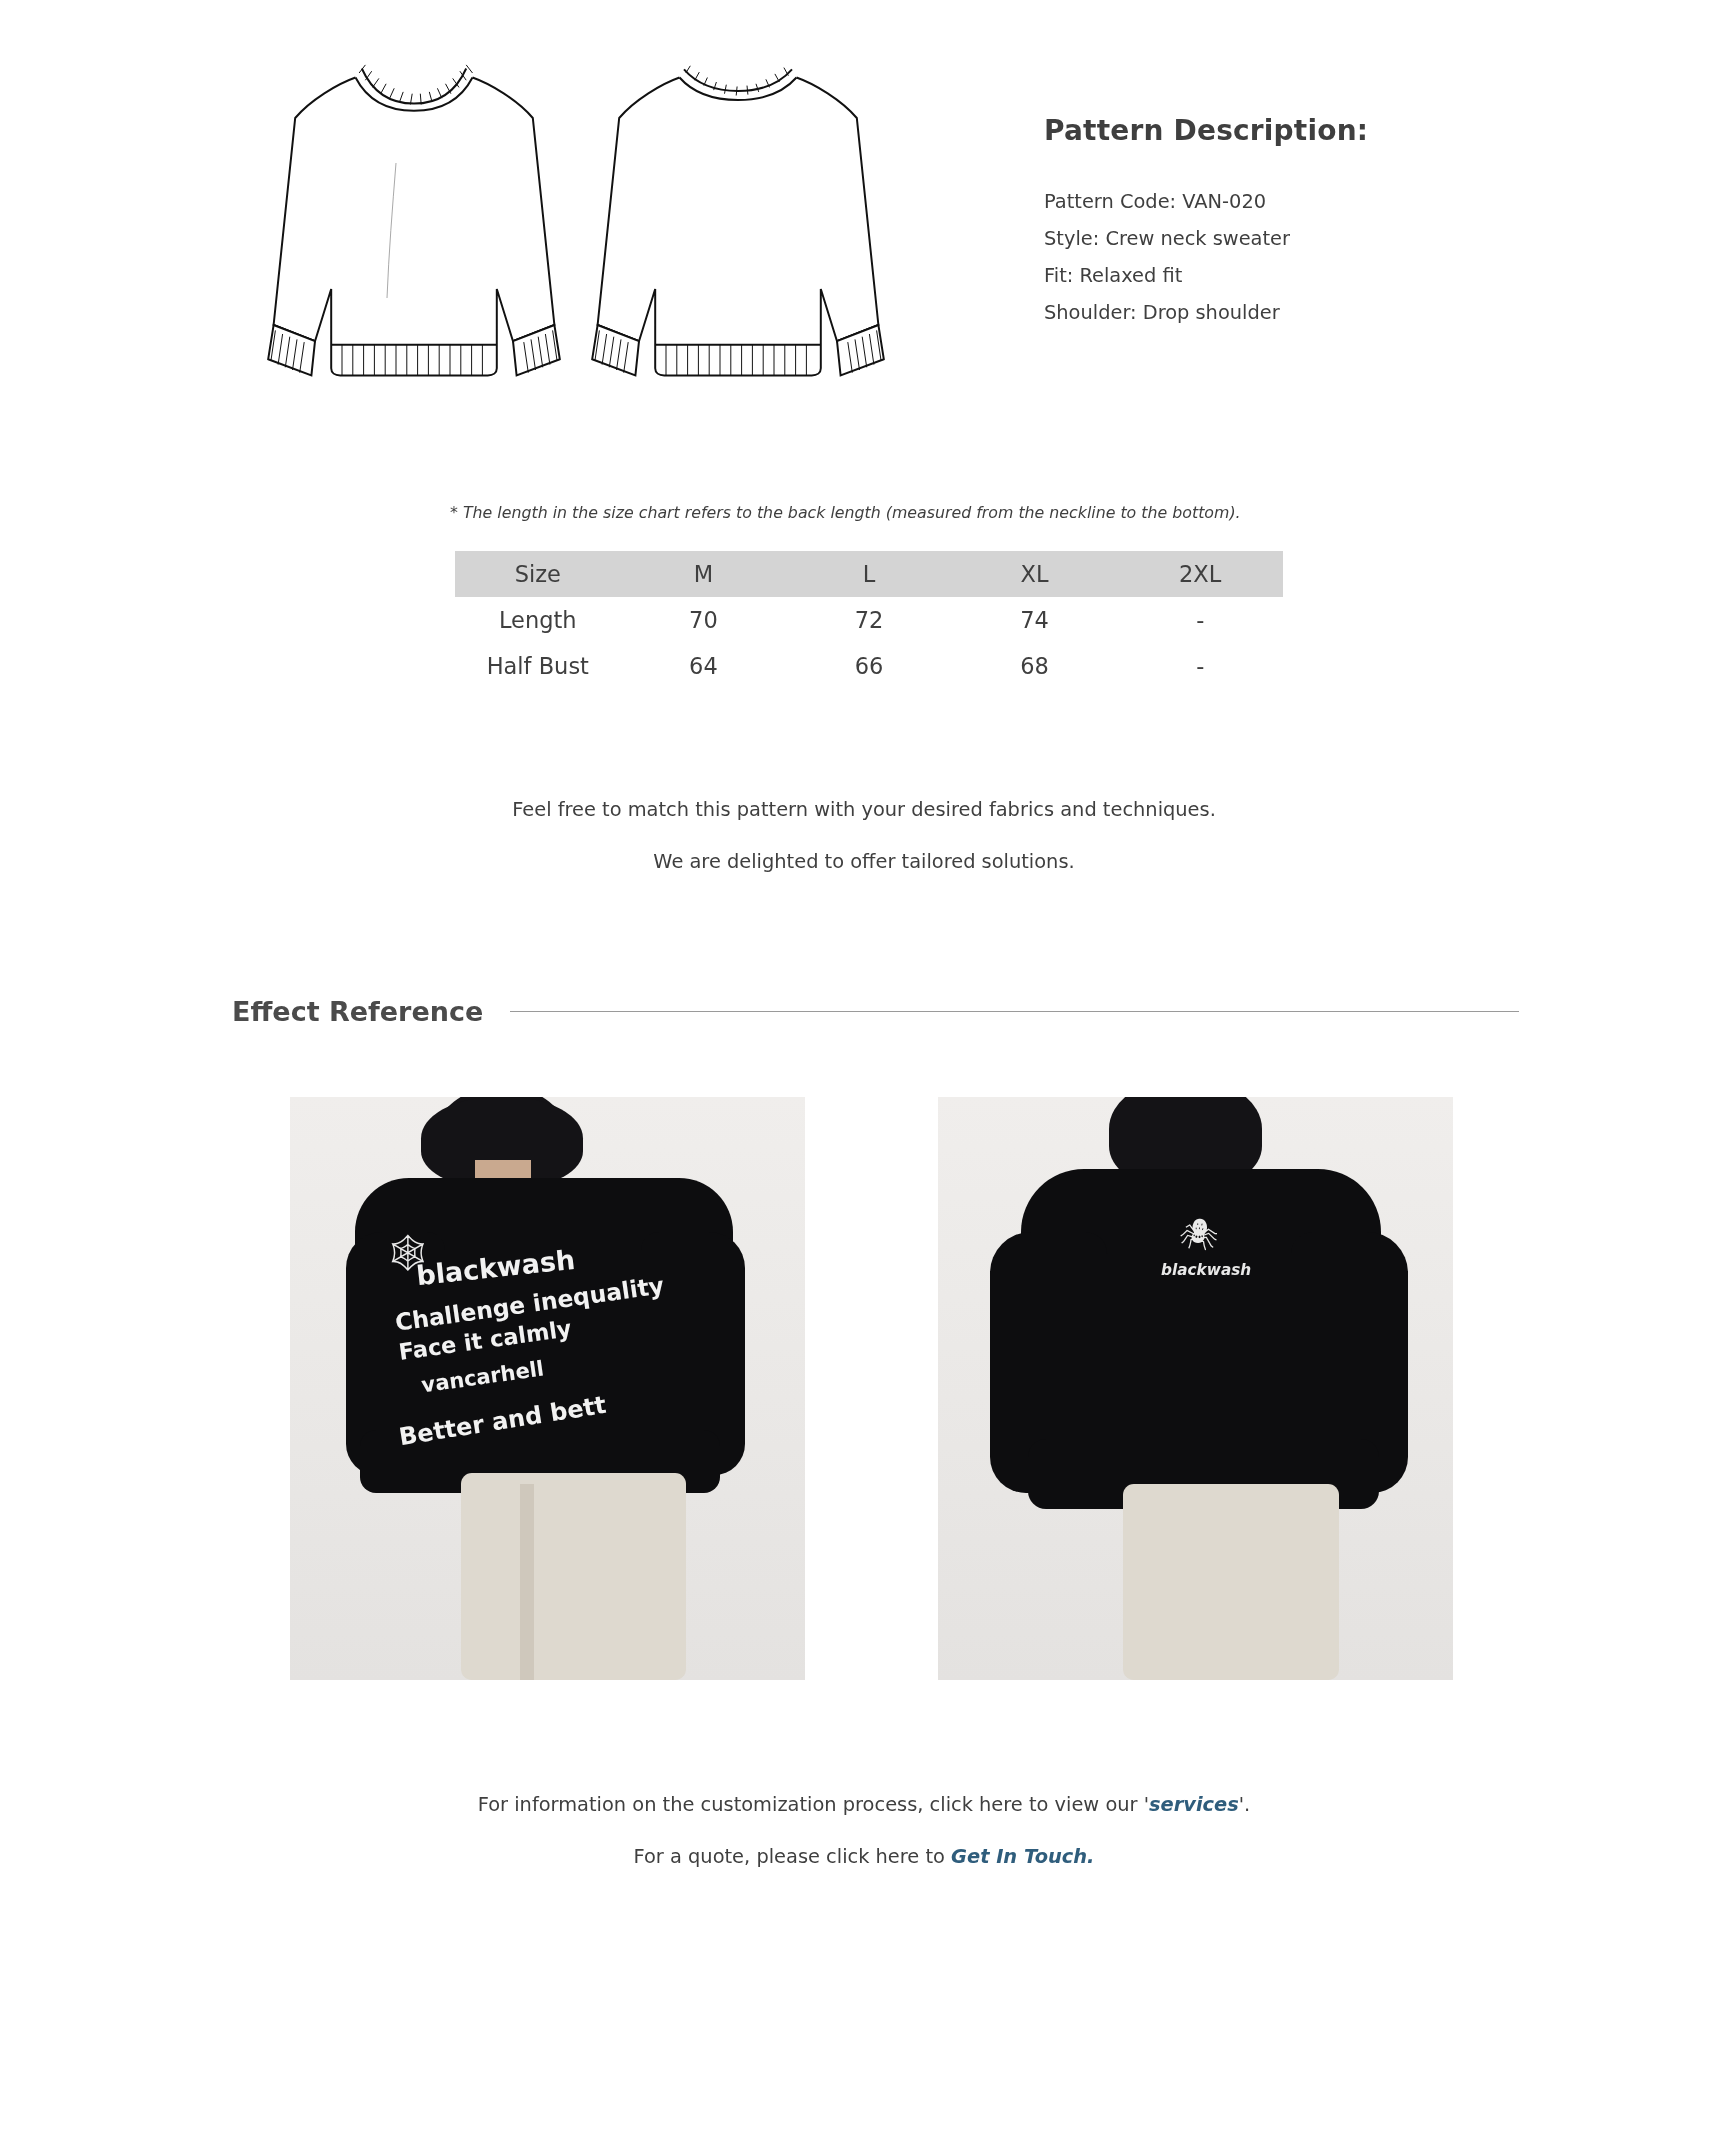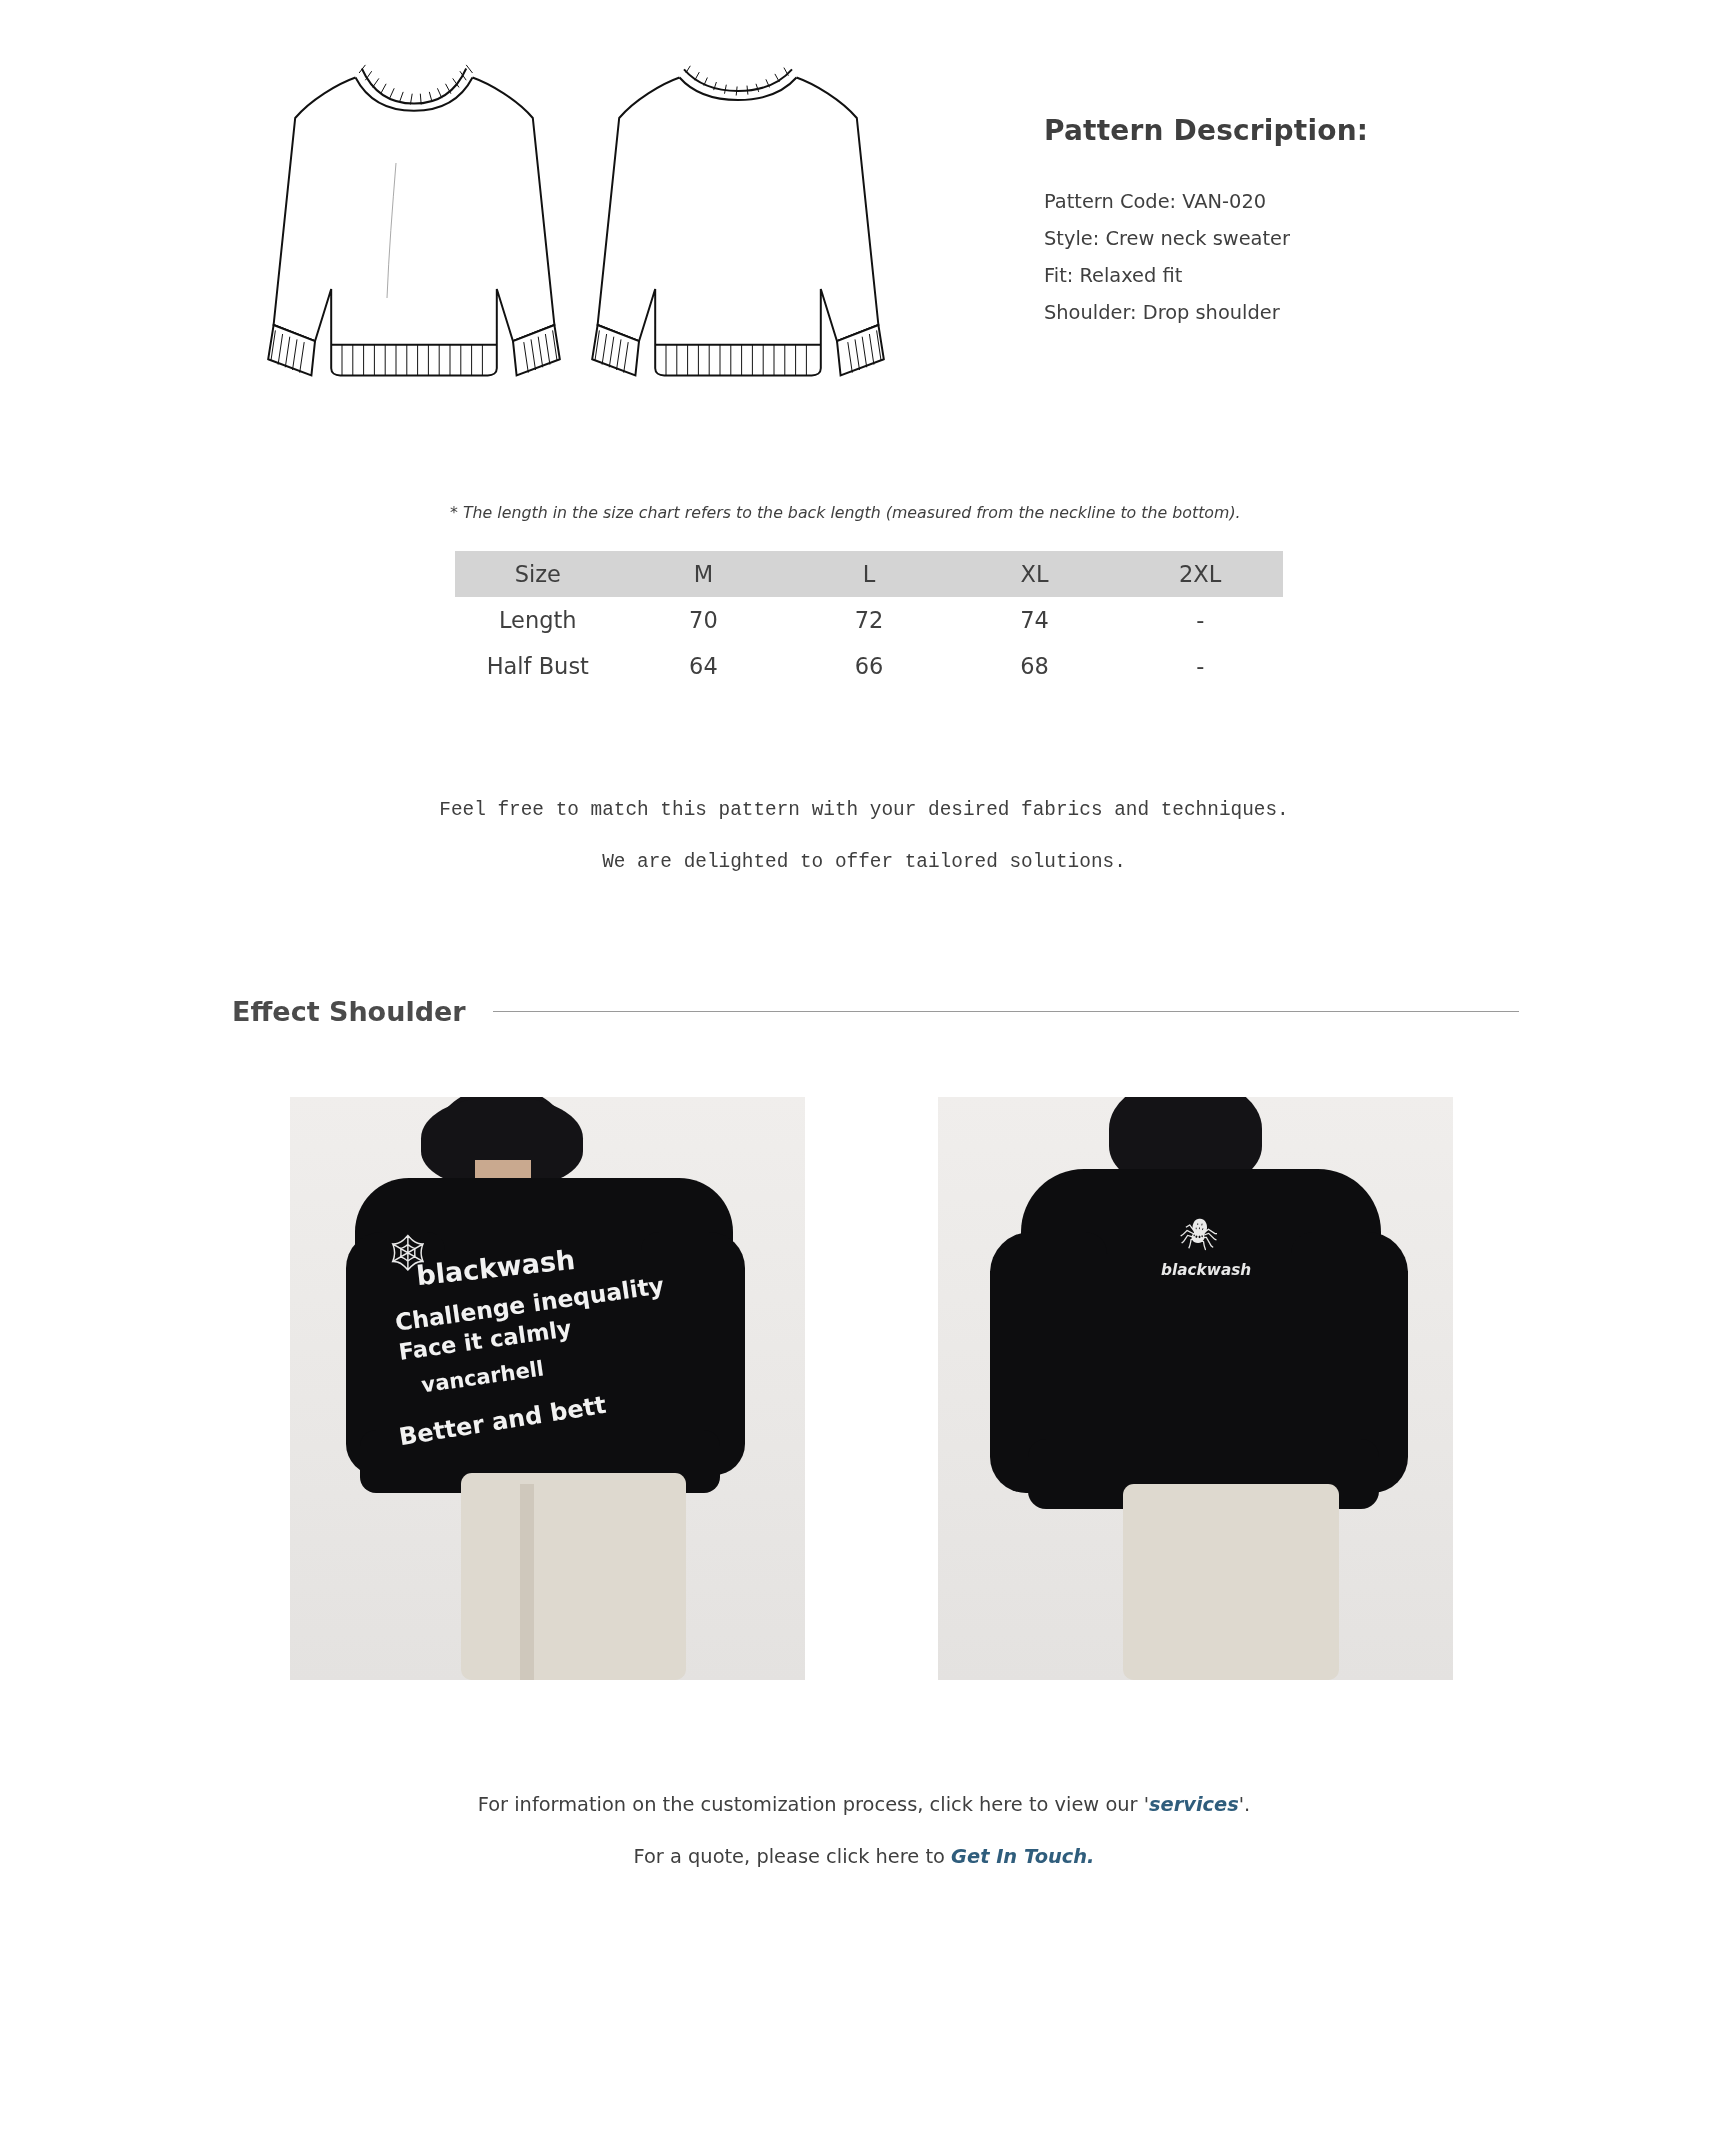--- a/index.html
+++ b/index.html
@@ -85,21 +85,20 @@
   .size-table td.rowhead,
   .size-table th.rowhead {
     text-align: center;
   }
 
   
   .mid-text {
     margin-top: 95px;
     text-align: center;
     width: 1728px;
-    font-family: Liberation Mono, monospace;
   }
   .mid-text p {
     font-size: 19.4px;
     line-height: 52px;
     margin: 0;
     color: #3f3f3f;
   }
   .link-italic {
     color: #2f5d7c;
     font-style: italic;
@@ -368,21 +367,21 @@
     </tbody>
   </table>
 
   <div class="mid-text">
     <p>Feel free to match this pattern with your desired fabrics and techniques.</p>
     <p>We are delighted to offer tailored solutions.</p>
   </div>
 
   <div style="margin-top:108px;">
     <div class="section-head">
-      <h3>Effect Shoulder</h3>
+      <h3>Effect Reference</h3>
       <div class="rule"></div>
     </div>
 
     <div class="effect-wrap">
 
       <div class="photo">
         <div class="bg"></div>
 
         <div class="m-head" style="left:144px; top:-10.8px; width:135px; height:108px;"></div>
         <div class="m-head" style="left:131px; top:0px; width:162px; height:90px; border-radius:46% 46% 40% 40%;"></div>

